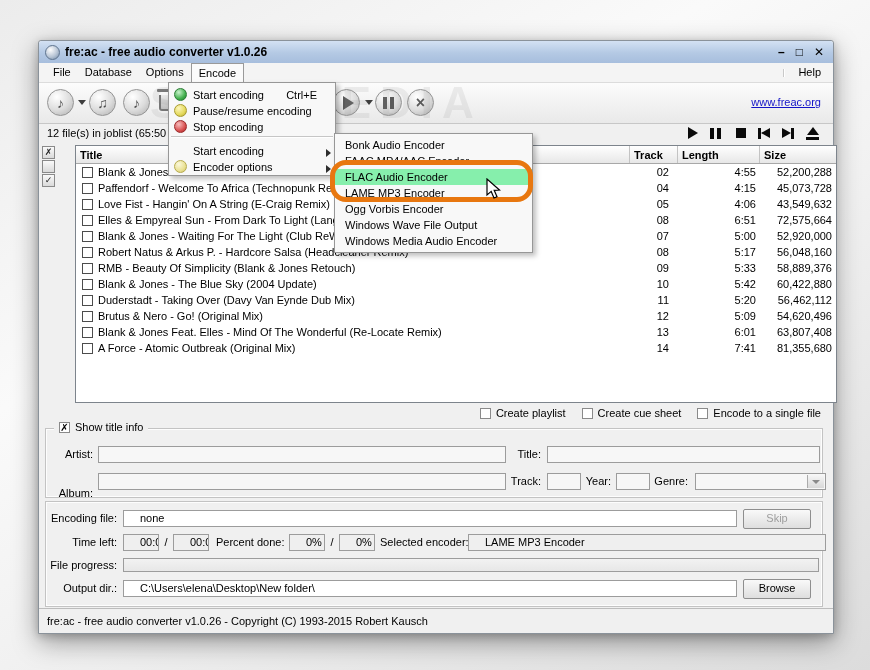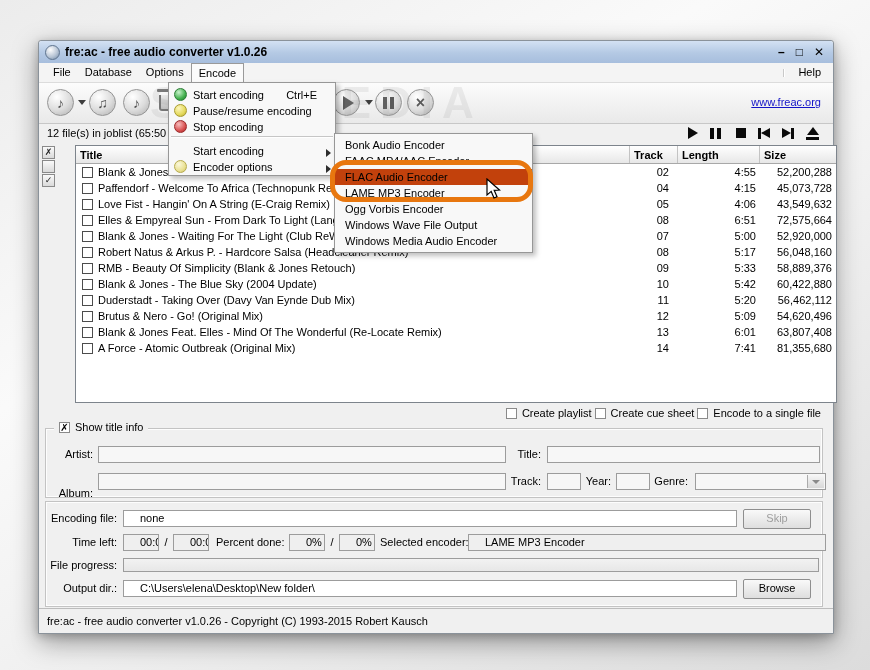--- a/index.html
+++ b/index.html
@@ -71,21 +71,21 @@
   .lh-len{width:82px;border-left:1px solid #c3c3c3;}
   .lh-size{width:77px;border-left:1px solid #c3c3c3;}
   .lrow{display:flex;height:16px;align-items:center;}
   .lr-check{width:9px;height:9px;border:1px solid #4c4c4c;margin-left:6px;background:#fff;flex:none;}
   .lr-title{flex:1;padding-left:5px;white-space:nowrap;overflow:hidden;}
   .lr-track{width:40px;text-align:right;padding-right:8px;flex:none;}
   .lr-len{width:79px;text-align:right;padding-right:3px;flex:none;}
   .lr-size{width:73px;text-align:right;padding-right:4px;flex:none;}
 
   
-  .optrow{position:absolute;right:12px;top:366px;display:flex;gap:3px;align-items:center;}
+  .optrow{position:absolute;right:12px;top:366px;display:flex;gap:16px;align-items:center;}
   .ckb{width:11px;height:11px;border:1px solid #8a8a8a;background:#fff;display:inline-block;vertical-align:-2px;margin-right:5px;box-sizing:border-box;
     font-size:10px;line-height:9px;text-align:center;font-weight:bold;}
 
   
   .groupbox{position:absolute;border:1px solid #c3c3c3;box-shadow:inset 0 0 0 1px #fdfdfd;background:transparent;}
   .legend{position:absolute;left:8px;top:-8px;background:#f0f0f0;padding:0 5px;display:flex;align-items:center;}
   .legend .ckb{margin-right:5px;}
   .flabel{position:absolute;text-align:right;line-height:17px;}
   .field{position:absolute;height:17px;border:1px solid #9c9c9c;background:#f7f7f7;box-sizing:border-box;line-height:15px;padding:0 16px;overflow:hidden;white-space:nowrap;}
   .field.white{background:#fff;}
@@ -118,21 +118,21 @@
   .mlabel{white-space:nowrap;}
   .mshort{margin-left:auto;padding-right:6px;}
   .marrowbox{width:8px;margin-left:auto;display:flex;justify-content:flex-end;}
   .mrow .mshort + .marrowbox{margin-left:0;}
   .marrow{width:0;height:0;border-left:5px solid #2e2e2e;border-top:4px solid transparent;border-bottom:4px solid transparent;}
   .marrow.hidden{border-left-color:transparent;}
 
   .submenu{position:absolute;left:334px;top:133px;width:197px;background:#f8f8f8;border:1px solid #979797;
     box-shadow:3px 3px 5px rgba(0,0,0,.25);z-index:11;padding:3px 0;}
   .srow{height:16px;line-height:16px;padding-left:10px;white-space:nowrap;}
-  .srow.hl{background:#c2410c;}
+  .srow.hl{background:#86efac;}
 
   
   .annotation{position:absolute;left:330px;top:160px;width:203px;height:42px;border:5px solid #e8770f;
     border-radius:16px;z-index:20;box-sizing:border-box;}
   .cursor{position:absolute;left:485px;top:178px;z-index:30;}
   .watermark{position:absolute;left:150px;top:78px;font-size:44px;font-weight:bold;letter-spacing:9px;
     color:rgba(140,140,140,.14);z-index:5;pointer-events:none;}
 </style>
 </head>
 <body>

